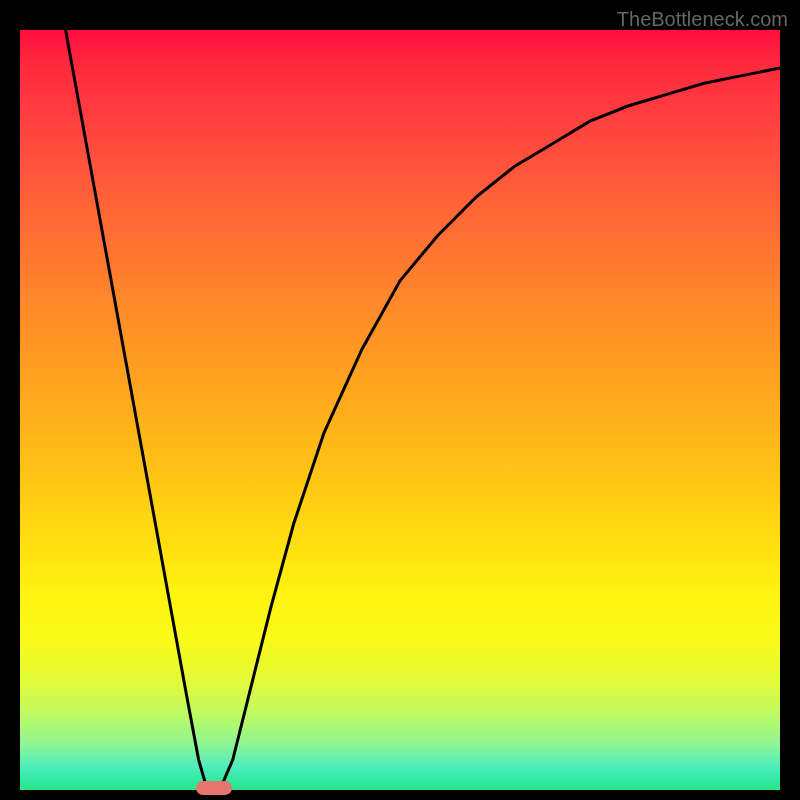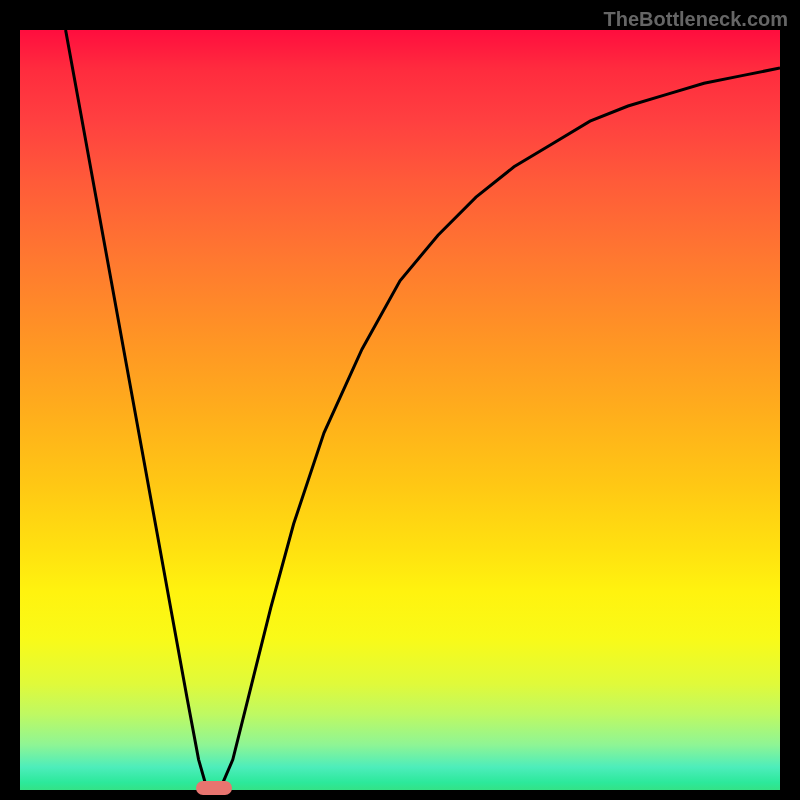--- a/index.html
+++ b/index.html
@@ -15,21 +15,21 @@
       flex-direction: column;
       align-items: center;
       font-family: Arial, sans-serif;
     }
     .watermark {
       position: absolute;
       top: 8px;
       right: 12px;
       color: #666;
       font-size: 20px;
-      font-weight: bold;
+      font-weight: normal;
       z-index: 10;
     }
     .chart-container {
       position: relative;
       width: 760px;
       height: 760px;
       margin-top: 30px;
     }
     .gradient-bg {
       position: absolute;

